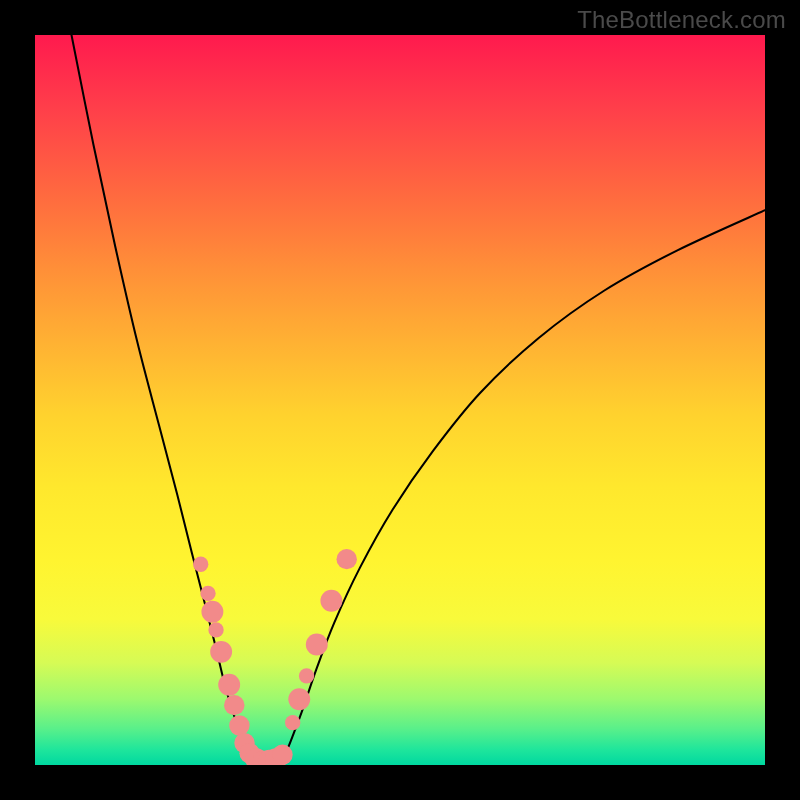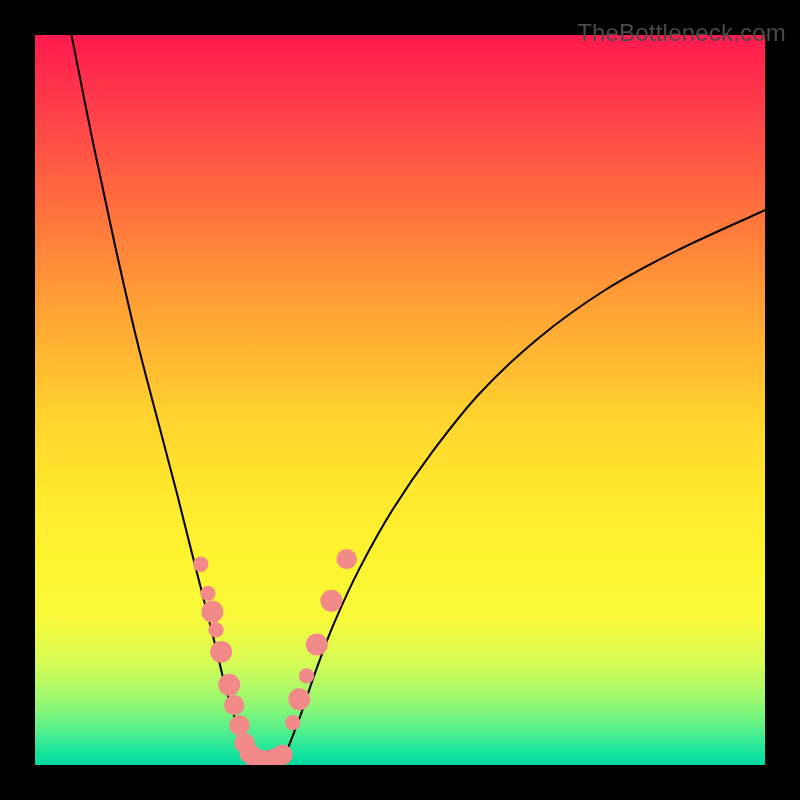--- a/index.html
+++ b/index.html
@@ -44,21 +44,20 @@
   .watermark {
     position: absolute;
     top: 6px;
     right: 14px;
     color: #4a4a4a;
     font-size: 24px;
     letter-spacing: 0.2px;
     font-weight: 400;
     z-index: 10;
     user-select: none;
-    margin-top: 13px;
   }
   .overlay {
     position: absolute;
     left: 35px;
     top: 35px;
     width: 730px;
     height: 730px;
     pointer-events: none;
   }
 </style>

